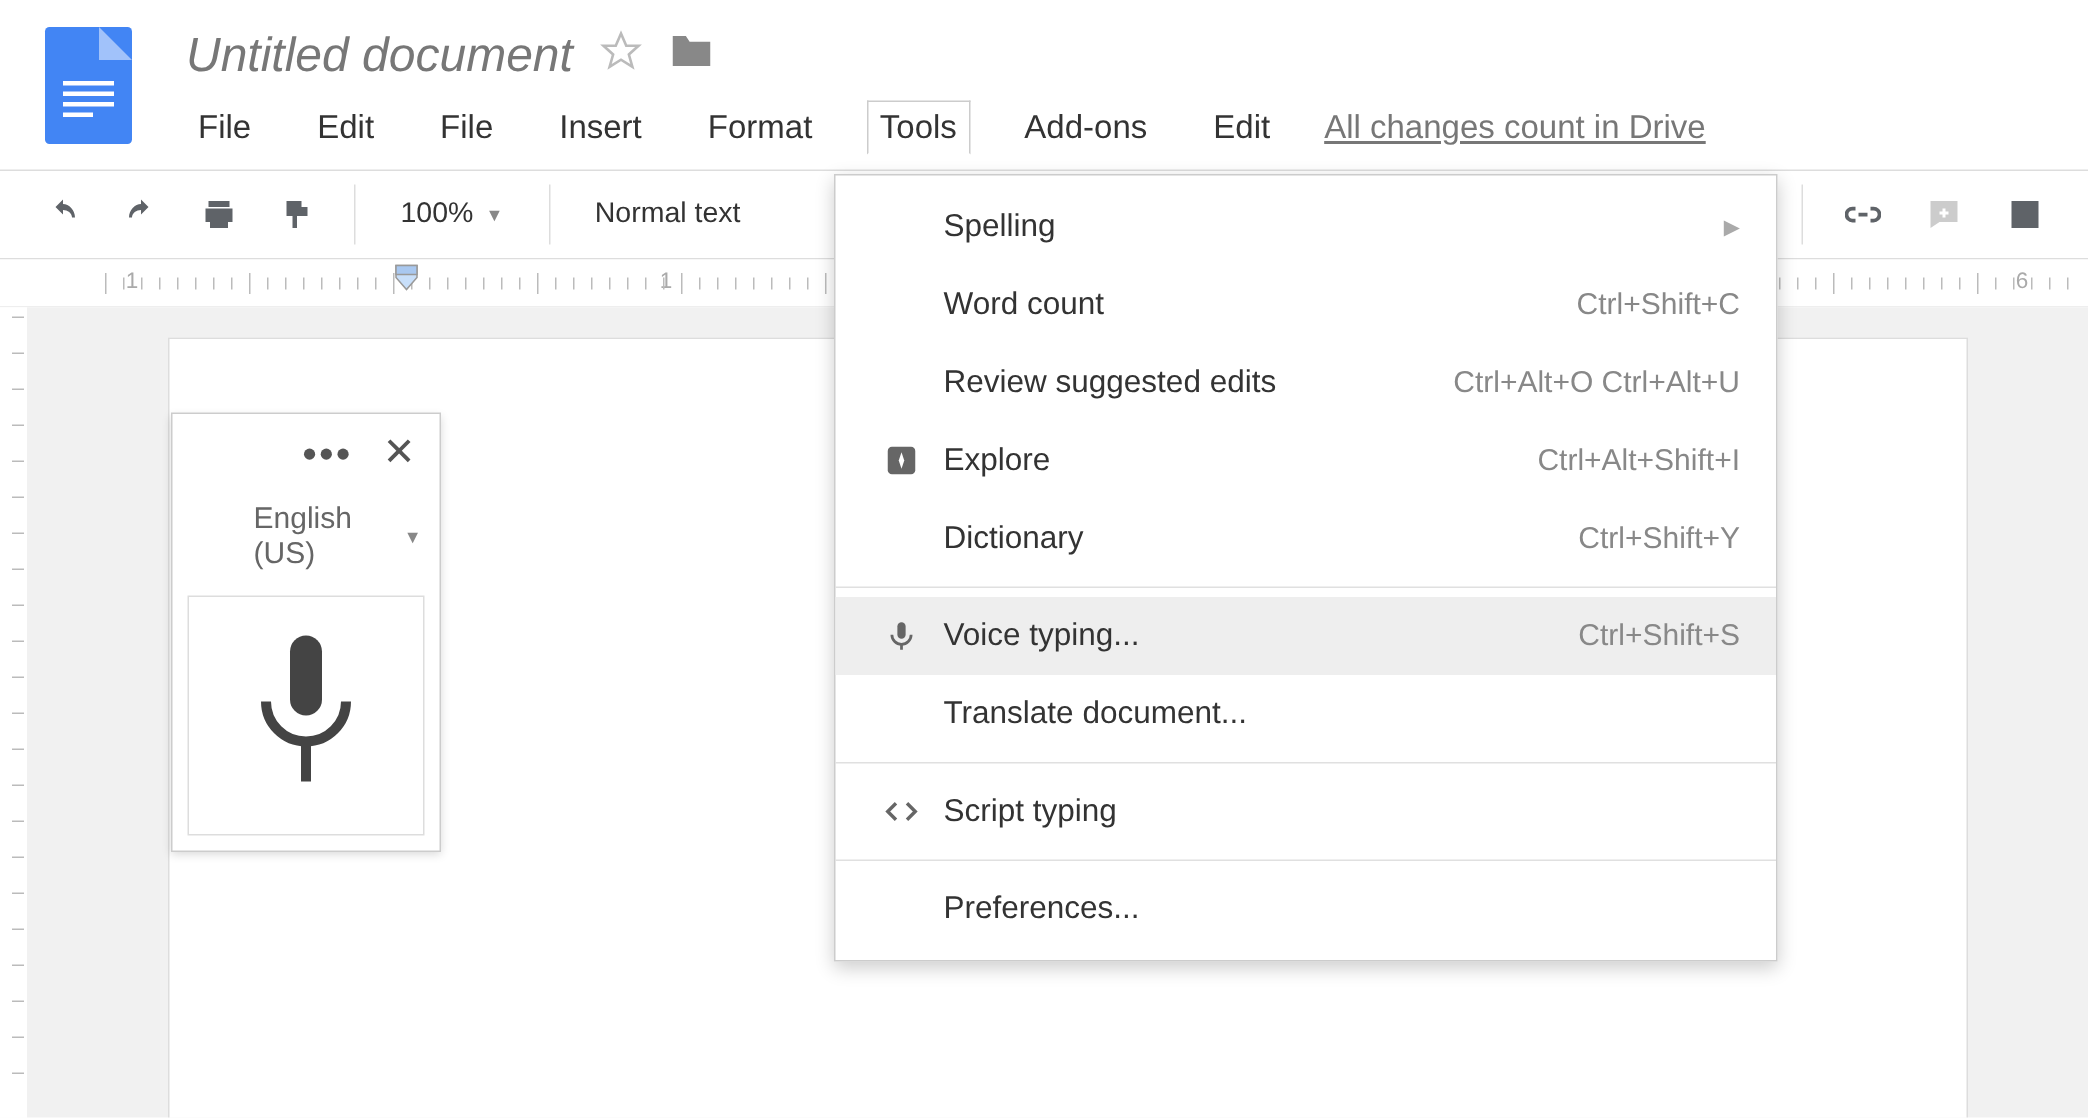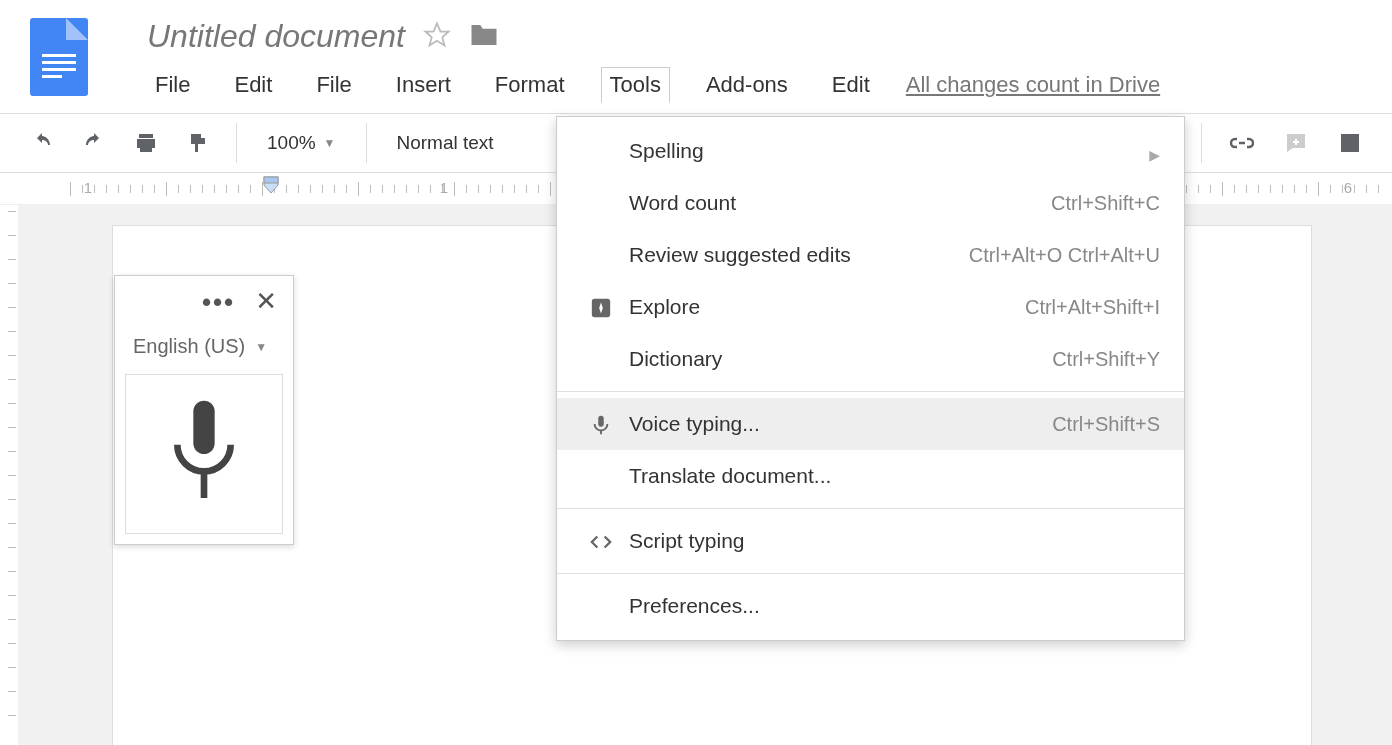--- a/index.html
+++ b/index.html
@@ -1,18 +1,18 @@
 <!DOCTYPE html>
 <html><head>
   <meta charset="utf-8">
   <style>
     * { margin: 0; padding: 0; box-sizing: border-box; font-family: Arial, sans-serif; }
     body { background: #fff; color: #333; width: 1392px; height: 745px; overflow: hidden; position: relative; }
     
-    .header-area { padding: 18px 0 0 30px; display: flex; align-items: flex-start; gap: 23px; }
+    .header-area { padding: 18px 0 0 30px; display: flex; align-items: flex-start; }
     .logo { width: 58px; height: 78px; background: #4285f4; position: relative; border-radius: 3px; margin-right: 36px; }
     .logo::before { content: ''; position: absolute; top: 0; right: 0; width: 22px; height: 22px; background: #a1c2fa; clip-path: polygon(0 0, 100% 100%, 0 100%); }
     .logo-lines { position: absolute; bottom: 14px; left: 12px; right: 12px; }
     .logo-lines div { height: 3px; background: #fff; margin-bottom: 4px; }
     .logo-lines div:last-child { width: 60%; }
     
     .doc-info { display: flex; flex-direction: column; gap: 12px; }
     .title-row { display: flex; align-items: center; gap: 18px; }
     .doc-title { font-size: 32px; color: #777; font-style: italic; }
     .star-icon svg { width: 28px; height: 28px; }
@@ -42,26 +42,26 @@
     .canvas-area { background: #f1f1f1; position: relative; height: 560px; border-left: 18px solid #fff;}
     .vert-ruler { position: absolute; left: -18px; top: 0; bottom: 0; width: 18px; background: #fff; }
     .vtick { position: absolute; left: 8px; width: 8px; height: 1px; background: #bbb;}
     
     .page { position: absolute; left: 94px; top: 20px; width: 1200px; height: 540px; background: #fff; border: 1px solid #ddd; }
     
     .voice-panel { position: absolute; left: 96px; top: 70px; width: 180px; background: #fff; border: 1px solid #ccc; box-shadow: 0 2px 6px rgba(0,0,0,0.15); z-index: 50; }
     .vp-header { display: flex; justify-content: flex-end; align-items: center; gap: 20px; padding: 10px 16px; }
     .vp-dots { font-size: 26px; font-weight: bold; color: #555; letter-spacing: 2px; line-height: 8px;}
     .vp-close { font-size: 26px; color: #555; cursor: pointer; font-weight: 300;}
-    .vp-lang { padding: 8px 12px 12px 18px; font-size: 20px; color: #666; display: flex; align-items: center; gap: 10px; }
+    .vp-lang { padding: 8px 12px 12px 18px; font-size: 20px; color: #666; display: flex; align-items: center; gap: 10px; margin-left: 36px; }
     .vp-mic { margin: 4px 10px 10px 10px; border: 1px solid #ddd; height: 160px; display: flex; align-items: center; justify-content: center; }
     .vp-mic svg { width: 90px; height: 120px; }
     
     .dropdown { position: absolute; left: 556px; top: 116px; width: 629px; background: #fff; border: 1px solid #ccc; box-shadow: 0 4px 12px rgba(0,0,0,0.2); z-index: 200; padding: 8px 0;}
-    .dd-item { display: flex; align-items: flex-end; padding: 14px 24px 14px 24px; font-size: 21px; color: #333; cursor: pointer; }
+    .dd-item { display: flex; align-items: center; padding: 14px 24px 14px 24px; font-size: 21px; color: #333; cursor: pointer; }
     .dd-item.highlighted { background: #eeeeee; }
     .dd-icon { width: 40px; display: flex; justify-content: center; color: #666;}
     .dd-icon svg { width: 22px; height: 22px; }
     .dd-label { flex: 1; padding-left: 8px;}
     .dd-shortcut { color: #888; font-size: 20px; }
     .dd-arrow { color: #aaa; font-size: 14px;}
     .dd-sep { height: 1px; background: #e0e0e0; margin: 6px 0; }
   </style>
 </head>
 <body>

